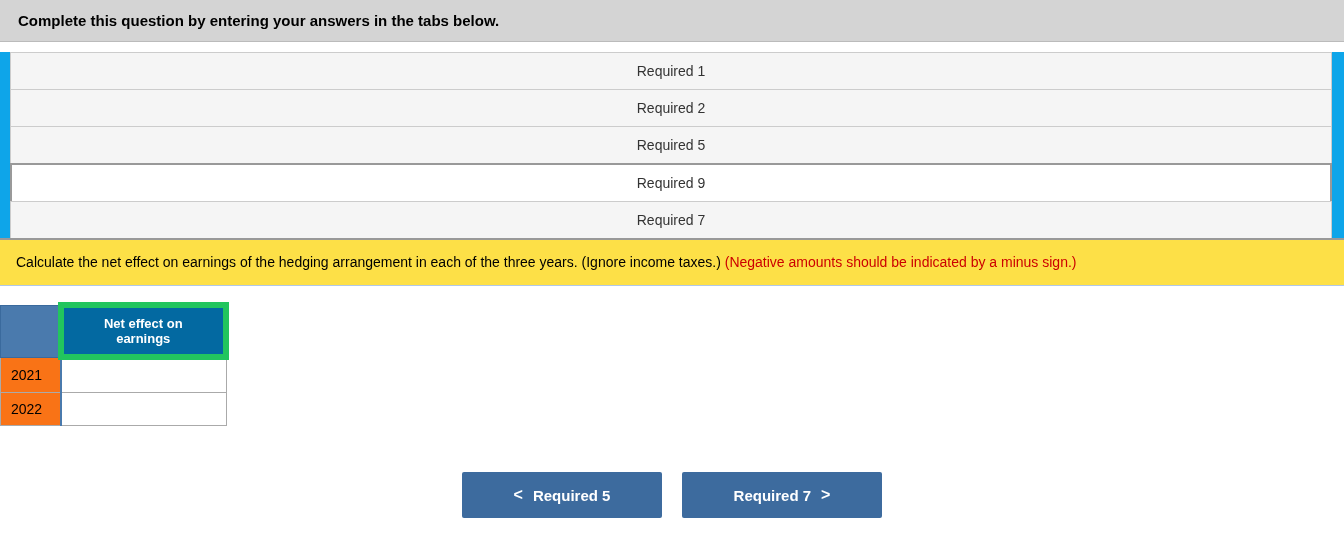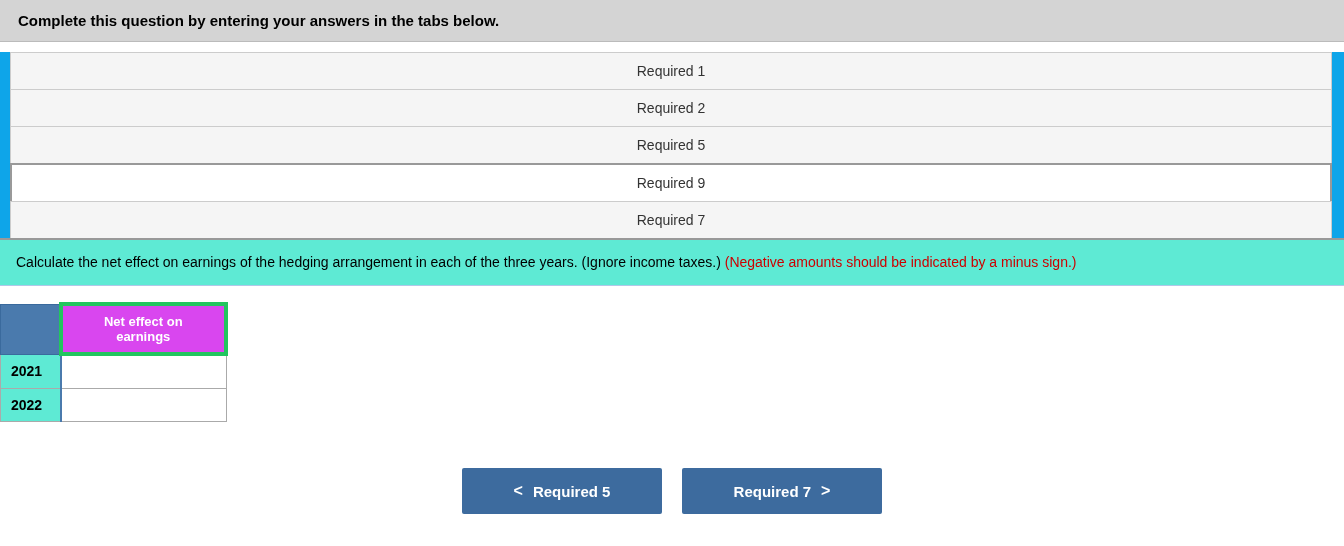--- a/index.html
+++ b/index.html
@@ -49,62 +49,62 @@
       border-bottom: 2px solid #fff;
       margin-bottom: -2px;
       font-weight: normal;
       border-top: 2px solid #999;
       border-left: 2px solid #999;
       border-right: 2px solid #999;
     }
 
     
     .instructions {
-      background: #5eead4;
+      background: #fde047;
       padding: 12px 16px;
       font-size: 14px;
       color: #000;
       line-height: 1.5;
       border-bottom: 1px solid #b0c8e8;
     }
     .instructions .negative-note {
       color: #cc0000;
     }
 
     
     .table-area {
       padding: 16px 0 16px 0;
     }
     table.data-table {
       border-collapse: collapse;
       margin-left: 0;
     }
     table.data-table th {
-      background: #d946ef;
+      background: #0369a1;
       color: #fff;
       font-weight: bold;
       text-align: center;
       padding: 8px 12px;
-      border: 4px solid #22c55e;
+      border: 6px solid #22c55e;
       font-size: 13px;
     }
     table.data-table th.empty-th {
       background: #4a7aad;
       border: 1px solid #3a6a9d;
       min-width: 60px;
     }
     table.data-table td {
       border: 1px solid #aaa;
       padding: 6px 8px;
       font-size: 14px;
       vertical-align: middle;
     }
     table.data-table td.year-cell {
-      background: #5eead4;
-      font-weight: bold;
+      background: #f97316;
+      font-weight: normal;
       min-width: 60px;
       padding-left: 10px;
     }
     table.data-table td.input-cell {
       background: #fff;
       padding: 2px;
     }
     .table-input {
       width: 160px;
       border: none;

